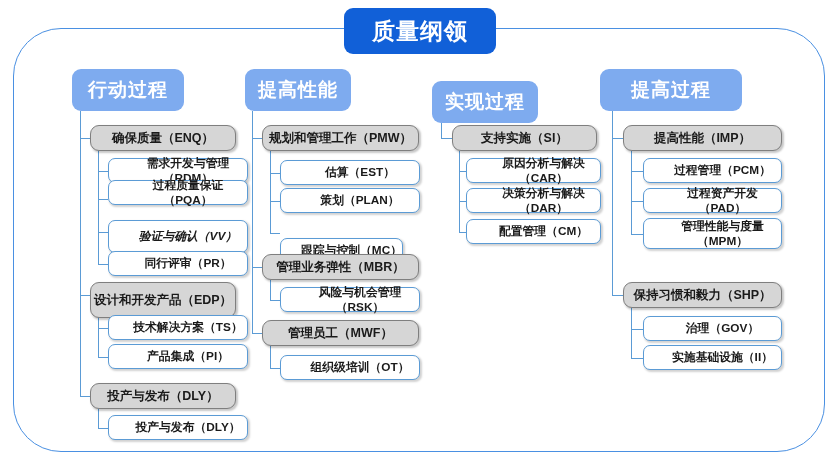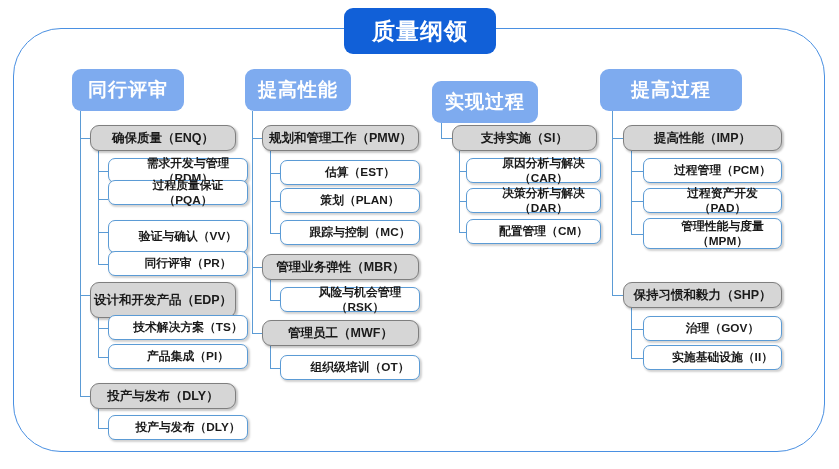--- a/index.html
+++ b/index.html
@@ -141,36 +141,36 @@
       <div class="ln h" style="top: 233.5px; left: 631px; width: 12px;"></div>
       <div class="ln h" style="top: 295px; left: 612px; width: 11px;"></div>
       <div class="ln v" style="left: 631px; top: 308px; height: 49.5px;"></div>
       <div class="ln h" style="top: 328.5px; left: 631px; width: 12px;"></div>
       <div class="ln h" style="top: 357.5px; left: 631px; width: 12px;"></div>
     </div>
 
   <div id="title">质量纲领</div>
 
   <div id="nodes">
-      <div class="col-head" style="left: 72px; top: 69px; width: 112px;">同行评审</div>
+      <div class="col-head" style="left: 72px; top: 69px; width: 112px;">行动过程</div>
       <div class="grp" style="left: 90px; top: 125px; width: 146px; height: 26px;">确保质量（ENQ）</div>
       <div class="leaf" style="left: 108px; top: 158px; width: 140px; height: 25px;">需求开发与管理（RDM）</div>
       <div class="leaf" style="left: 108px; top: 180px; width: 140px; height: 25px;">过程质量保证（PQA）</div>
-      <div class="leaf" style="left: 108px; top: 220px; width: 140px; height: 33px;">验证与确认（VV）</div>
+      <div class="leaf" style="left: 108px; top: 220px; width: 140px; height: 33px; font-style: italic;">验证与确认（VV）</div>
       <div class="leaf" style="left: 108px; top: 251px; width: 140px; height: 25px;">同行评审（PR）</div>
       <div class="grp" style="left: 90px; top: 282px; width: 146px; height: 36px;">设计和开发产品（EDP）</div>
       <div class="leaf" style="left: 108px; top: 315px; width: 140px; height: 25px;">技术解决方案（TS）</div>
       <div class="leaf" style="left: 108px; top: 344px; width: 140px; height: 25px;">产品集成（PI）</div>
       <div class="grp" style="left: 90px; top: 383px; width: 146px; height: 26px;">投产与发布（DLY）</div>
       <div class="leaf" style="left: 108px; top: 415px; width: 140px; height: 25px;">投产与发布（DLY）</div>
       <div class="col-head" style="left: 245px; top: 69px; width: 106px;">提高性能</div>
       <div class="grp" style="left: 262px; top: 125px; width: 157px; height: 26px;">规划和管理工作（PMW）</div>
       <div class="leaf" style="left: 280px; top: 160px; width: 140px; height: 25px;">估算（EST）</div>
       <div class="leaf" style="left: 280px; top: 188px; width: 140px; height: 25px;">策划（PLAN）</div>
-      <div class="leaf" style="left: 280px; top: 220px; width: 140px; height: 25px;">跟踪与控制（MC）</div>
+      <div class="leaf" style="left: 280px; top: 238px; width: 123px; height: 25px;">跟踪与控制（MC）</div>
       <div class="grp" style="left: 262px; top: 254px; width: 157px; height: 26px;">管理业务弹性（MBR）</div>
       <div class="leaf" style="left: 280px; top: 287px; width: 140px; height: 25px;">风险与机会管理（RSK）</div>
       <div class="grp" style="left: 262px; top: 320px; width: 157px; height: 26px;">管理员工（MWF）</div>
       <div class="leaf" style="left: 280px; top: 355px; width: 140px; height: 25px;">组织级培训（OT）</div>
       <div class="col-head" style="left: 432px; top: 69px; width: 106px; margin-top: 12px;">实现过程</div>
       <div class="grp" style="left: 452px; top: 125px; width: 145px; height: 26px;">支持实施（SI）</div>
       <div class="leaf" style="left: 466px; top: 158px; width: 135px; height: 25px;">原因分析与解决（CAR）</div>
       <div class="leaf" style="left: 466px; top: 188px; width: 135px; height: 25px;">决策分析与解决（DAR）</div>
       <div class="leaf" style="left: 466px; top: 219px; width: 135px; height: 25px;">配置管理（CM）</div>
       <div class="col-head" style="left: 600px; top: 69px; width: 142px;">提高过程</div>

